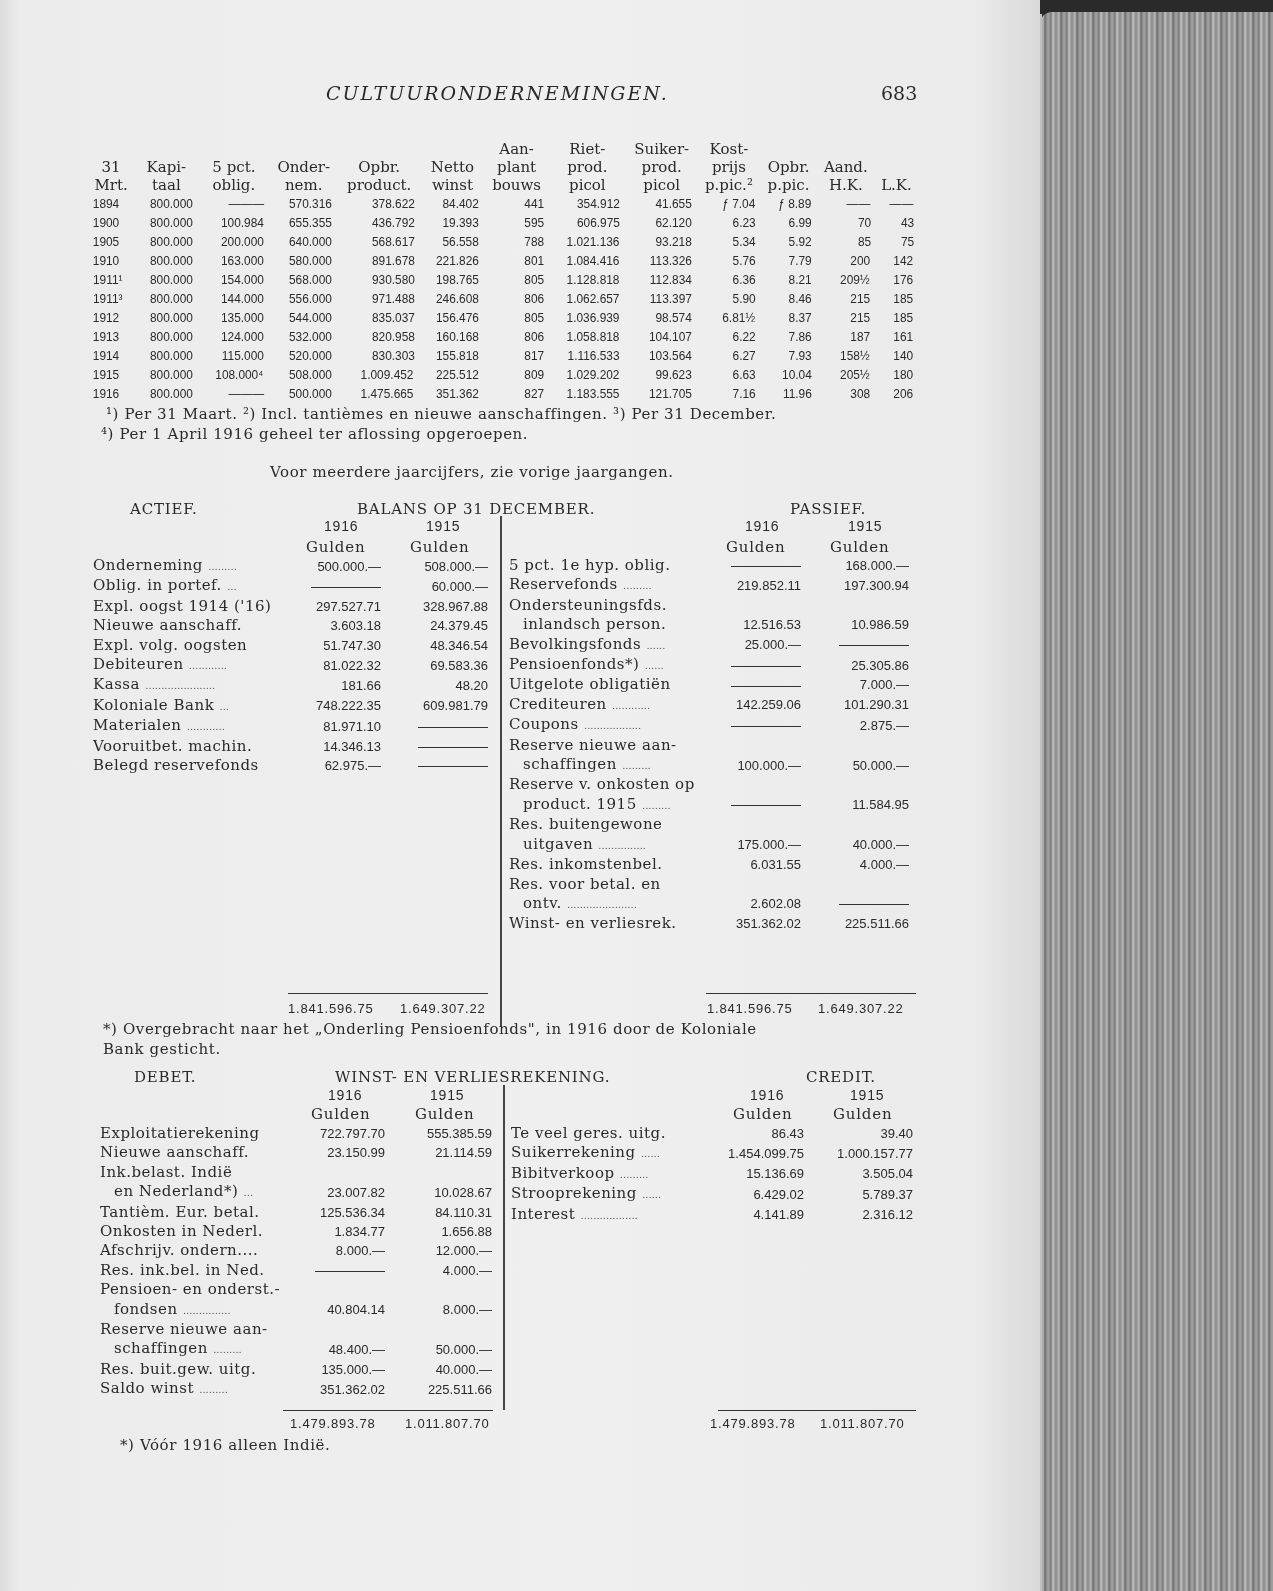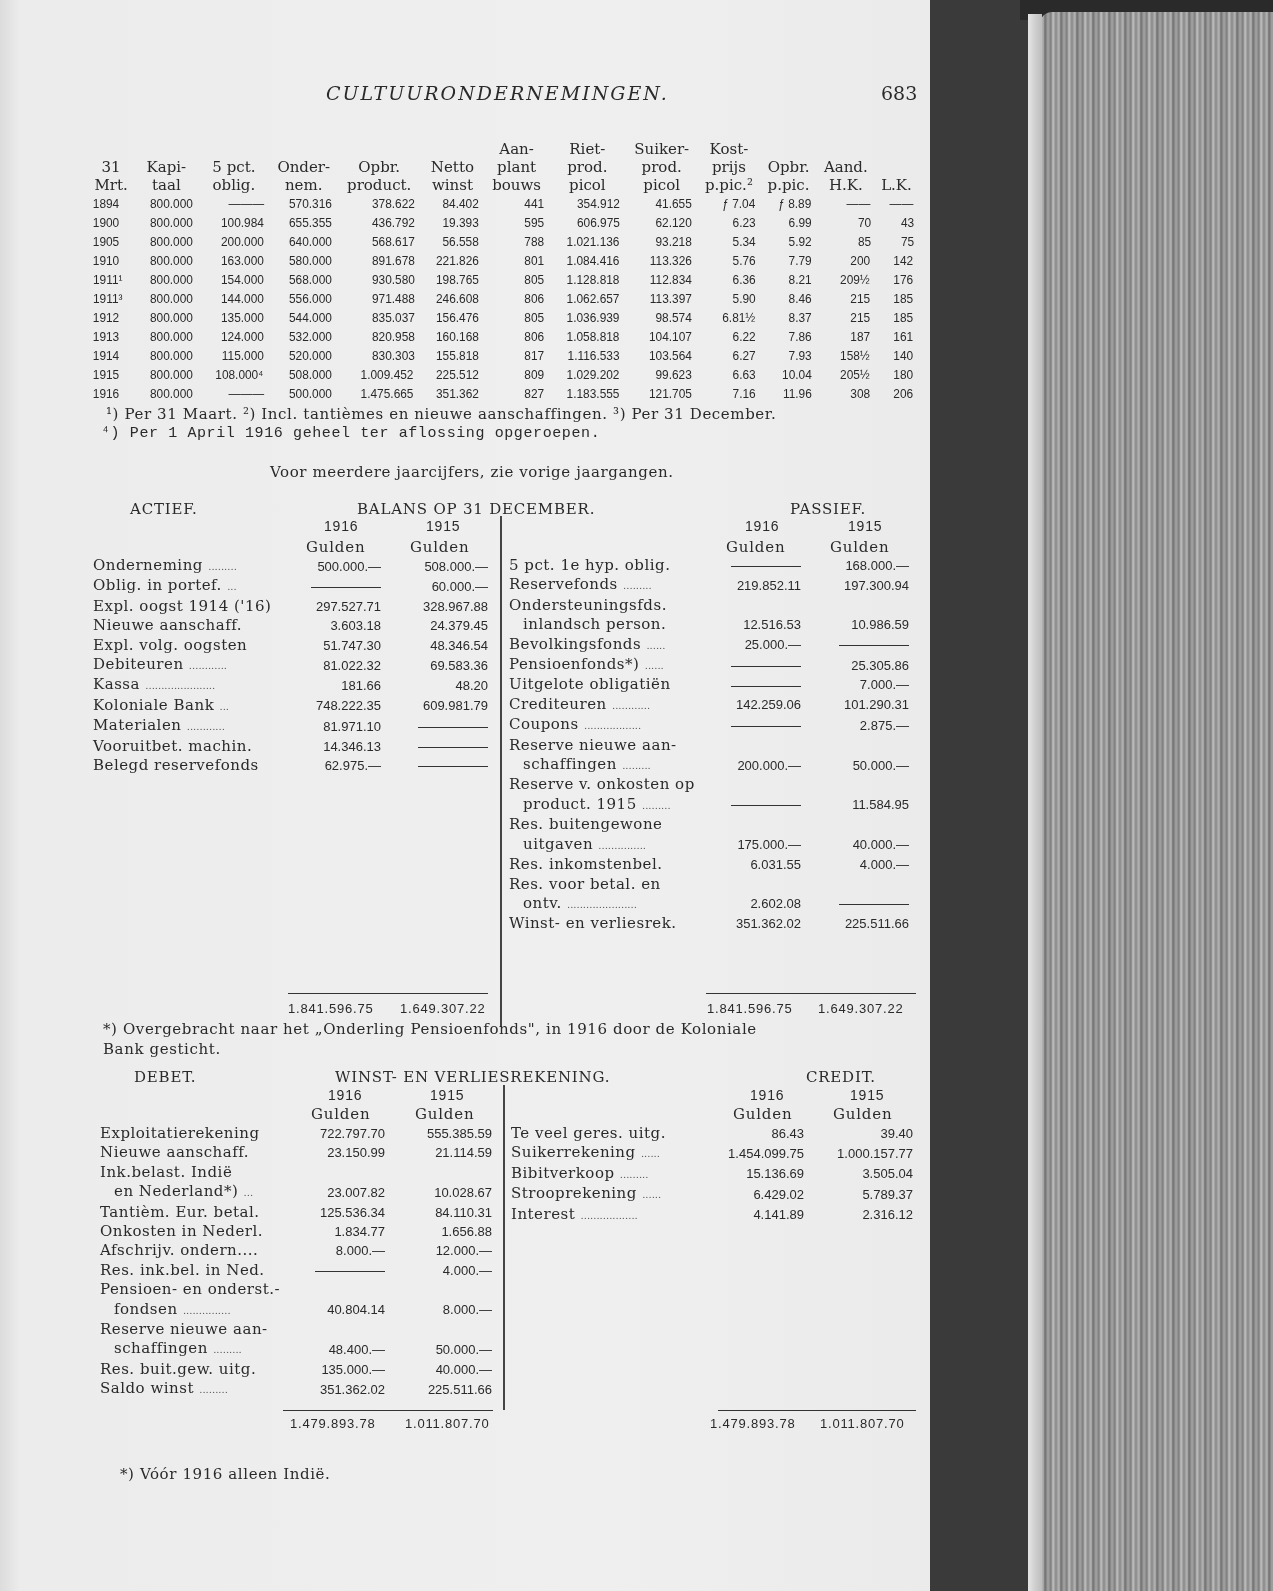--- a/index.html
+++ b/index.html
@@ -3,21 +3,21 @@
 <meta charset="utf-8">
 <style>
   html, body { margin: 0; padding: 0; }
   body {
     width: 1273px; height: 1591px; overflow: hidden;
     background: #3a3a3a; position: relative;
     font-family: "DejaVu Serif", "Liberation Serif", serif;
     color: #2a2a2a;
   }
   .page {
-    position: absolute; left: 0; top: 0; width: 930px; height: 1591px;
+    position: absolute; left: 0; top: 0; width: 1040px; height: 1591px;
     background: linear-gradient(to right, #dcdcdc 0px, #ececec 20px, #efefef 600px, #eaeaea 980px, #d9d9d9 1040px);
   }
   .page-stack {
     position: absolute; left: 1040px; top: 12px; width: 233px; height: 1579px;
     background: repeating-linear-gradient(to right, #8a8a8a 0px, #b8b8b8 3px, #6e6e6e 5px, #a5a5a5 8px, #7c7c7c 11px, #c2c2c2 13px, #858585 16px);
     border-top-left-radius: 12px;
   }
   .top-shadow { position:absolute; left:1020px; top:0; width:253px; height:20px; background:#2a2a2a; }
   .edge { position:absolute; left:1028px; top:14px; width:14px; height:1577px; background:linear-gradient(to right,#e6e6e6,#cfcfcf,#bdbdbd); }
 
@@ -273,21 +273,21 @@
           <td><span class="num-cell" style="display: inline-block;">121.705</span></td>
           <td><span class="num-cell" style="display: inline-block;">7.16</span></td>
           <td><span class="num-cell" style="display: inline-block;">11.96</span></td>
           <td><span class="num-cell" style="display: inline-block;">308</span></td>
           <td><span class="num-cell" style="display: inline-block;">206</span></td>
         </tr>
       </tbody>
   </table>
 
   <div class="note" style="top:405px;left:106px;">¹) Per 31 Maart.  ²) Incl. tantièmes en nieuwe aanschaffingen.  ³) Per 31 December.</div>
-  <div class="note" style="top:425px;left:101px;font-family:Liberation Mono, monospace;">⁴) Per 1 April 1916 geheel ter aflossing opgeroepen.</div>
+  <div class="note" style="top:425px;left:101px;">⁴) Per 1 April 1916 geheel ter aflossing opgeroepen.</div>
   <div class="note" style="top:463px;left:270px;">Voor meerdere jaarcijfers, zie vorige jaargangen.</div>
 
   <div class="ledger">
     <div class="title" style="top:500px;left:130px;">ACTIEF.</div>
     <div class="title" style="top:500px;left:357px;">BALANS OP 31 DECEMBER.</div>
     <div class="title" style="top:500px;left:790px;">PASSIEF.</div>
 
     <div class="title num" style="top:518px;left:324px;font-size:14px;">1916</div>
     <div class="title num" style="top:518px;left:426px;font-size:14px;">1915</div>
     <div class="title" style="top:538px;left:306px;">Gulden</div>
@@ -417,21 +417,21 @@
             <td class="v"><span class="dash"></span></td>
             <td class="v"><span>2.875.—</span></td>
           </tr>
           <tr>
             <td class="lab"><span>Reserve nieuwe aan-</span></td>
             <td class="v"></td>
             <td class="v"></td>
           </tr>
           <tr>
             <td class="lab indent"><span>schaffingen</span> <span class="dots">.........</span></td>
-            <td class="v"><span>200.000.—</span></td>
+            <td class="v"><span>100.000.—</span></td>
             <td class="v"><span>50.000.—</span></td>
           </tr>
           <tr>
             <td class="lab"><span>Reserve v. onkosten op</span></td>
             <td class="v"></td>
             <td class="v"></td>
           </tr>
           <tr>
             <td class="lab indent"><span>product. 1915</span> <span class="dots">.........</span></td>
             <td class="v"><span class="dash"></span></td>
@@ -613,15 +613,15 @@
         </tbody>
     </table>
 
     <div class="hrule" style="left:283px;top:1410px;width:210px;"></div>
     <div class="hrule" style="left:718px;top:1410px;width:198px;"></div>
     <div class="title num" style="top:1416px;left:290px;">1.479.893.78</div>
     <div class="title num" style="top:1416px;left:405px;">1.011.807.70</div>
     <div class="title num" style="top:1416px;left:710px;">1.479.893.78</div>
     <div class="title num" style="top:1416px;left:820px;">1.011.807.70</div>
 
-    <div class="title" style="top:1436px;left:120px;letter-spacing:0.6px;margin-top:29px;">*) Vóór 1916 alleen Indië.</div>
+    <div class="title" style="top:1436px;left:120px;letter-spacing:0.6px;">*) Vóór 1916 alleen Indië.</div>
   </div>
 </div>
 
 </body></html>

